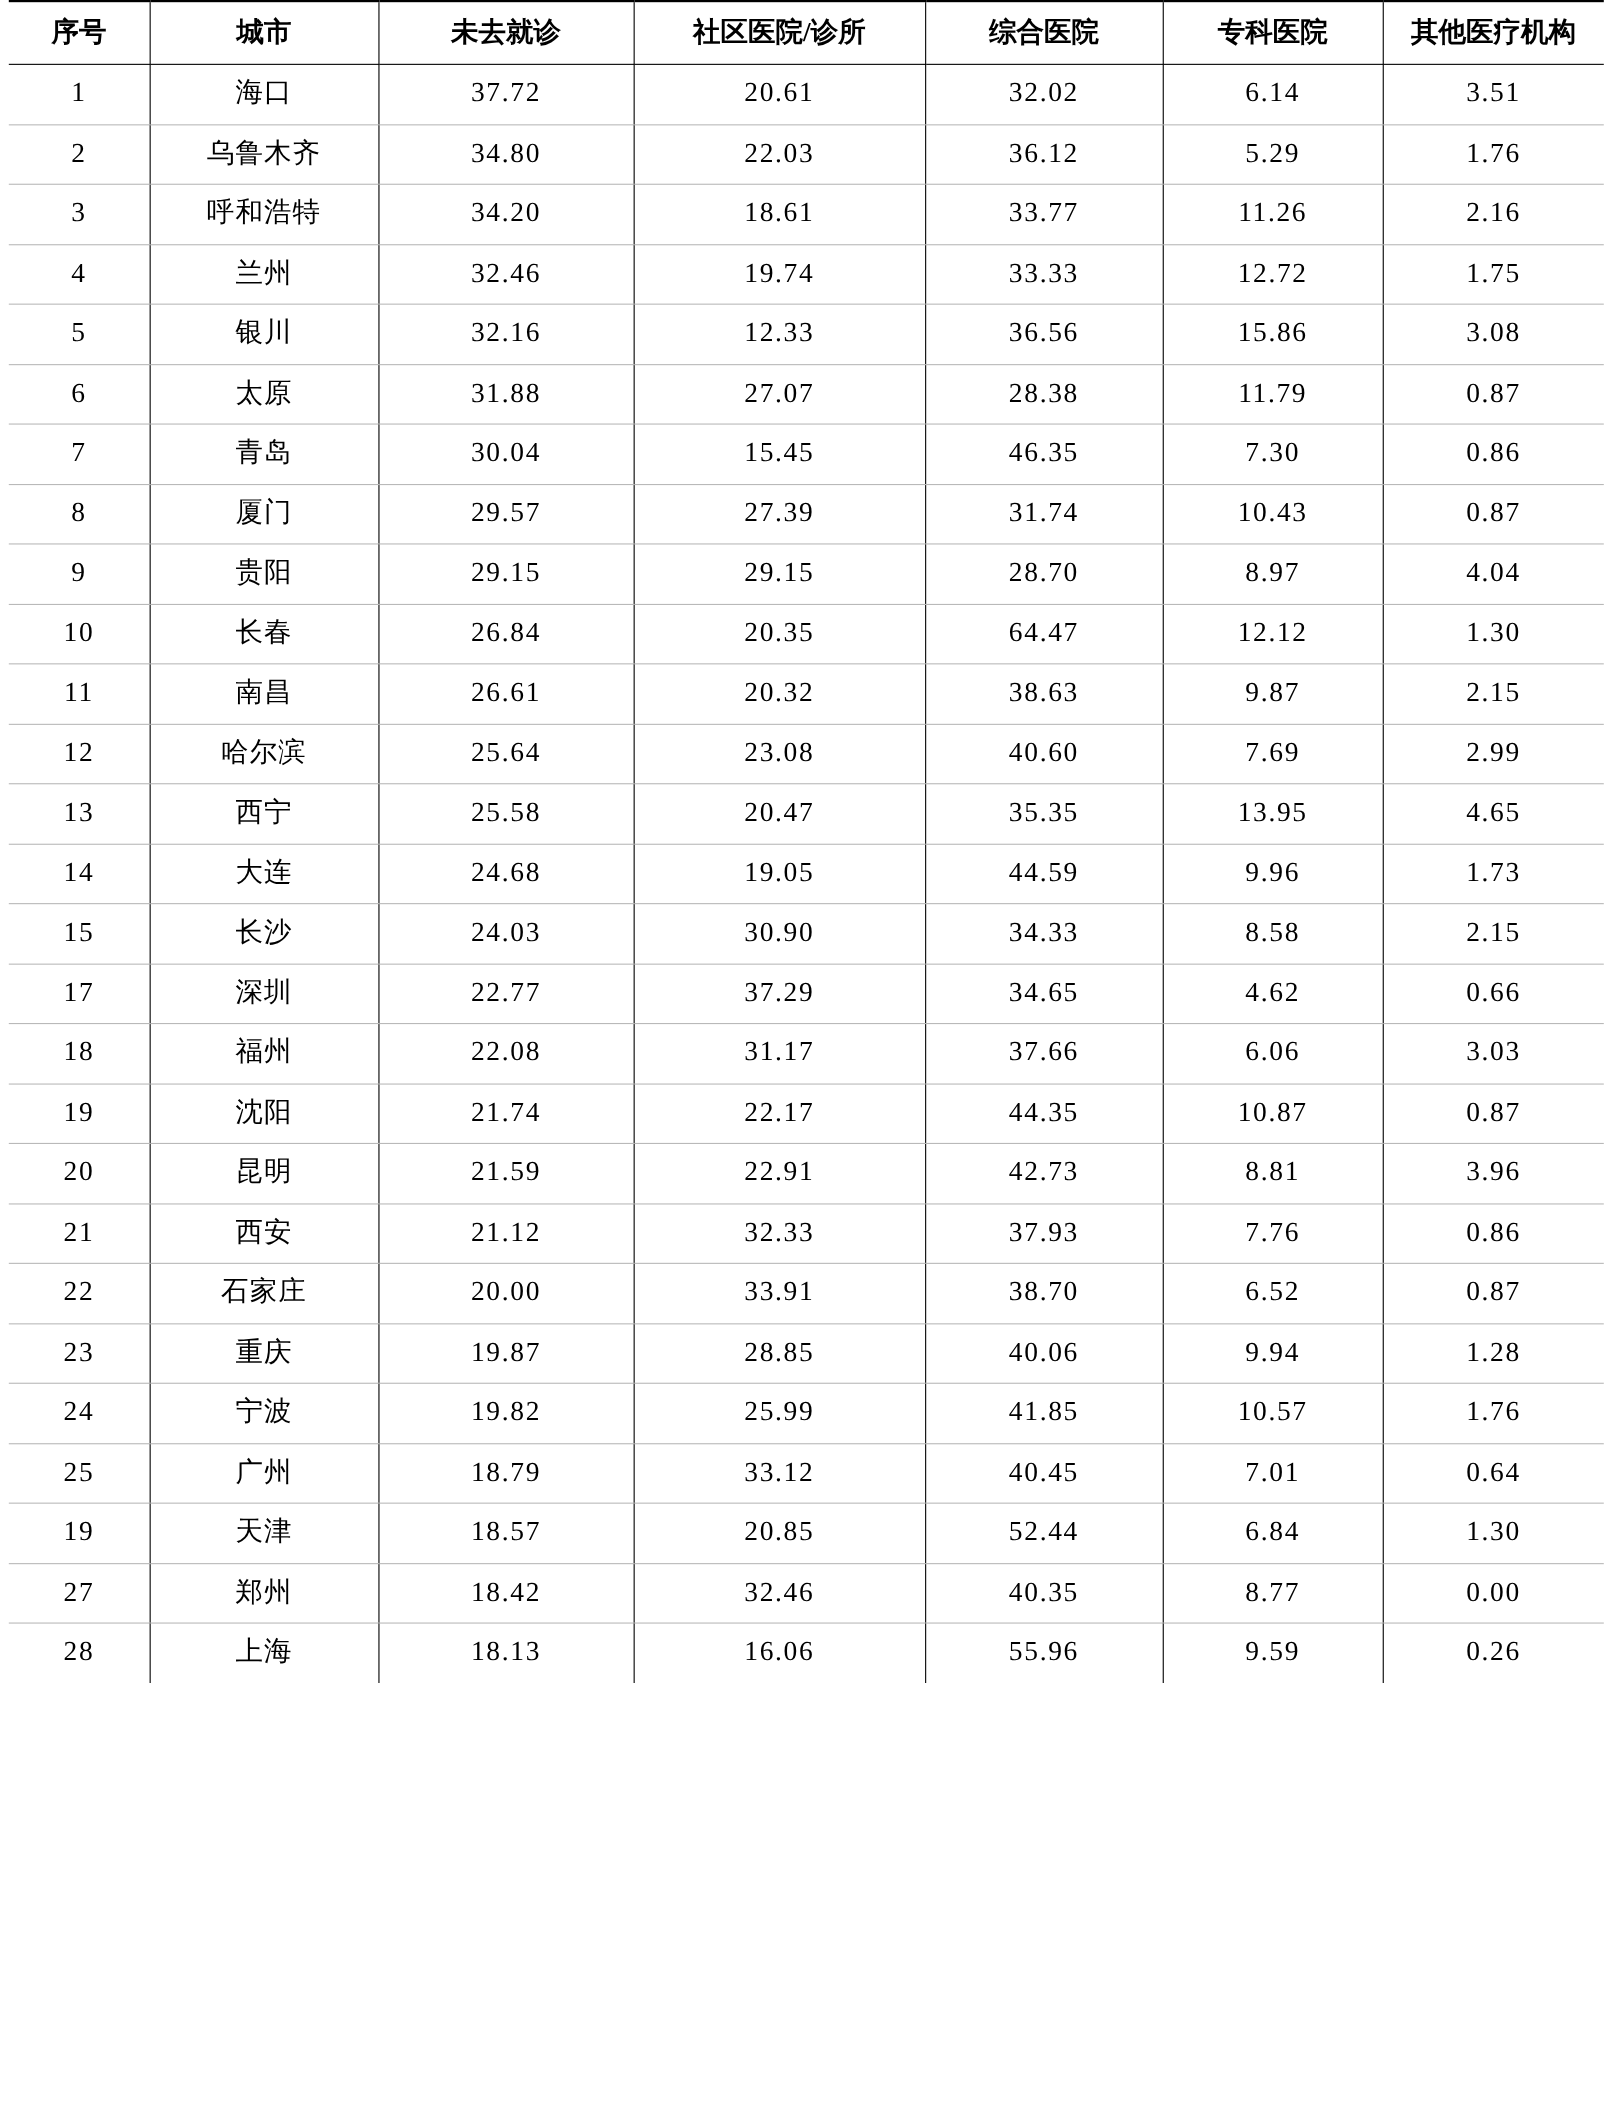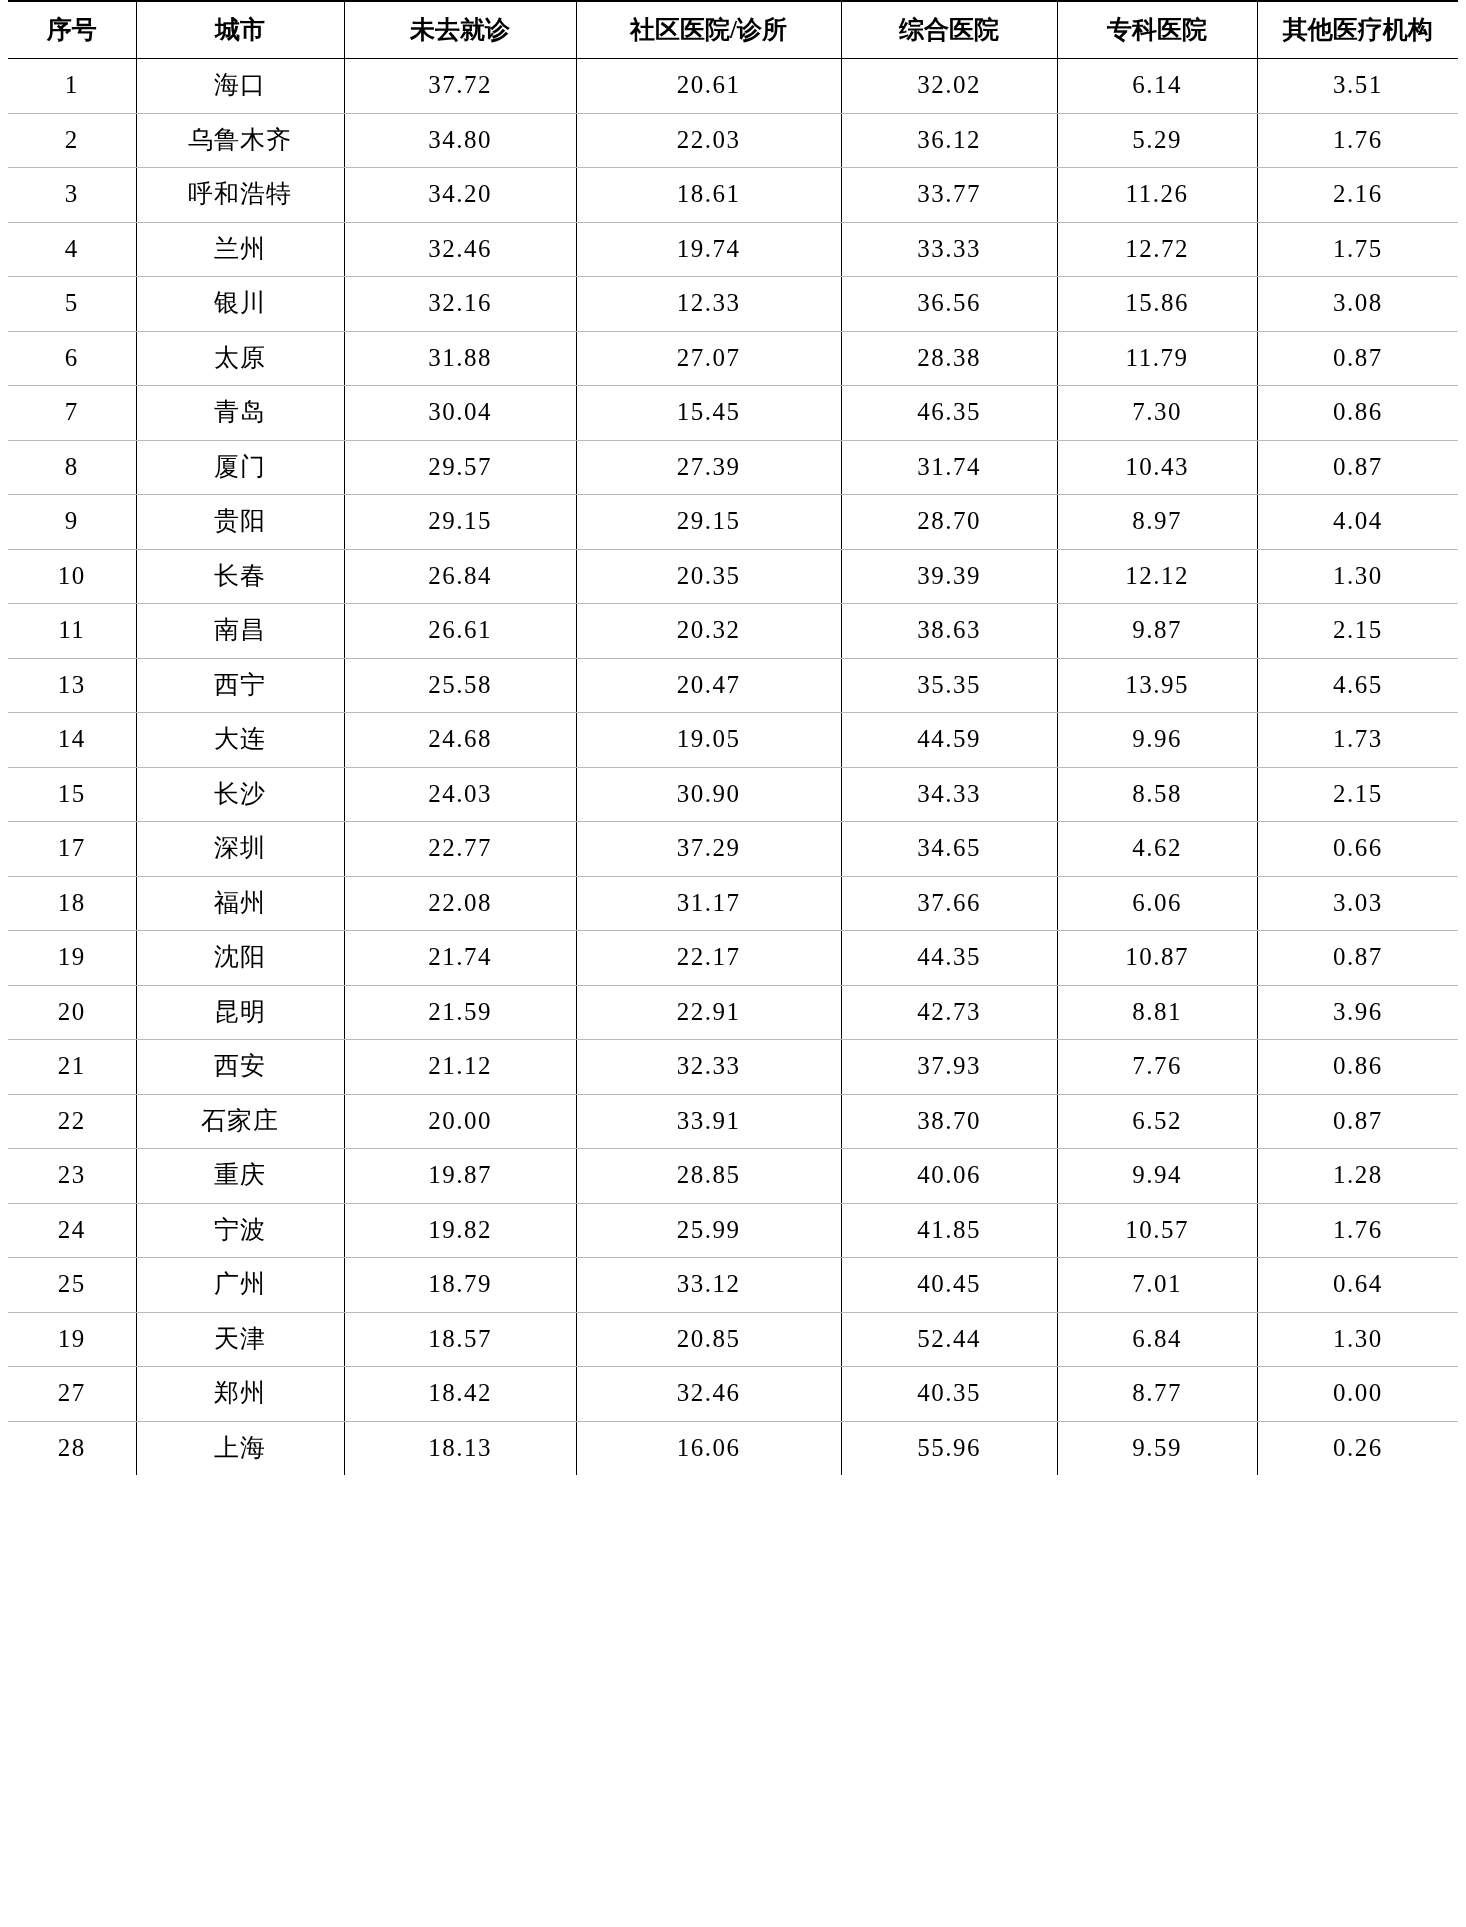--- a/index.html
+++ b/index.html
@@ -178,34 +178,43 @@
           <td class="num">29.15</td>
           <td class="num">28.70</td>
           <td class="num">8.97</td>
           <td class="num">4.04</td>
         </tr>
         <tr>
           <td class="num">10</td>
           <td class="city">长春</td>
           <td class="num">26.84</td>
           <td class="num">20.35</td>
-          <td class="num">39.39</td>
+          <td class="num">64.47</td>
           <td class="num">12.12</td>
           <td class="num">1.30</td>
         </tr>
         <tr>
           <td class="num">11</td>
           <td class="city">南昌</td>
           <td class="num">26.61</td>
           <td class="num">20.32</td>
           <td class="num">38.63</td>
           <td class="num">9.87</td>
           <td class="num">2.15</td>
         </tr>
         <tr>
+          <td class="num">12</td>
+          <td class="city">哈尔滨</td>
+          <td class="num">25.64</td>
+          <td class="num">23.08</td>
+          <td class="num">40.60</td>
+          <td class="num">7.69</td>
+          <td class="num">2.99</td>
+        </tr>
+        <tr>
           <td class="num">13</td>
           <td class="city">西宁</td>
           <td class="num">25.58</td>
           <td class="num">20.47</td>
           <td class="num">35.35</td>
           <td class="num">13.95</td>
           <td class="num">4.65</td>
         </tr>
         <tr>
           <td class="num">14</td>

